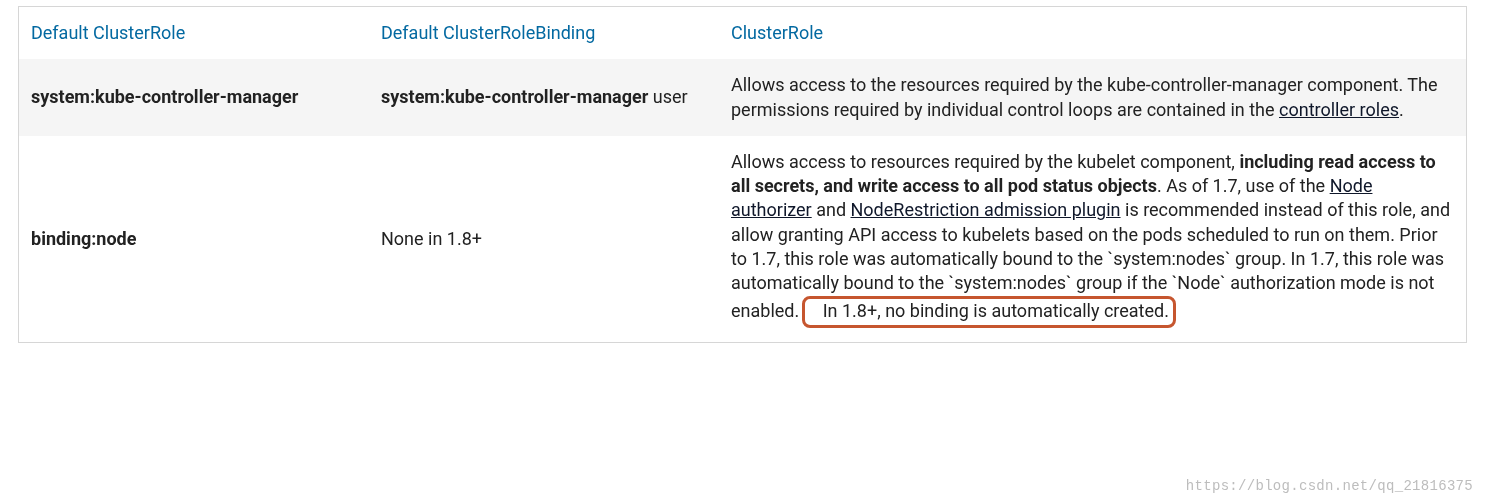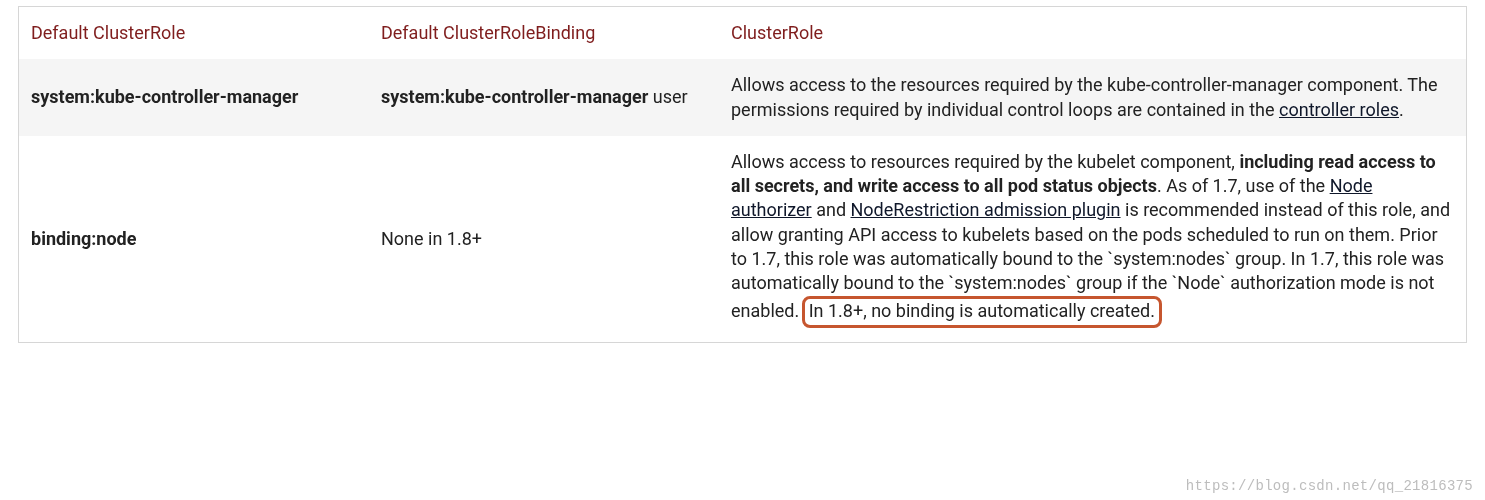--- a/index.html
+++ b/index.html
@@ -22,42 +22,42 @@
     }
     th, td {
       text-align: left;
       vertical-align: middle;
       padding: 14px 12px;
       font-size: 18px;
       line-height: 1.35;
     }
     th {
       font-weight: 400;
-      color: #7f1d1d;
+      color: #0369a1;
       background: #fff;
     }
     tbody tr:nth-child(odd) td {
       background: #f5f5f5;
     }
     tbody tr:nth-child(even) td {
       background: #fff;
     }
     col.c1 { width: 350px; }
     col.c2 { width: 350px; }
     col.c3 { width: auto; }
     .bold { font-weight: 700; }
     a.link {
       color: #0f172a;
       text-decoration: underline;
     }
     .highlight-box {
       display: inline-block;
       border: 3px solid #c6562f;
       border-radius: 8px;
-      padding: 0 4px 2px 4px;
+      padding: 0 4px 2px 18px;
       margin-left: -2px;
       text-align: right;
     }
     .watermark {
       position: fixed;
       right: 12px;
       bottom: 6px;
       font-size: 14px;
       color: #bdbdbd;
       letter-spacing: 0.3px;

